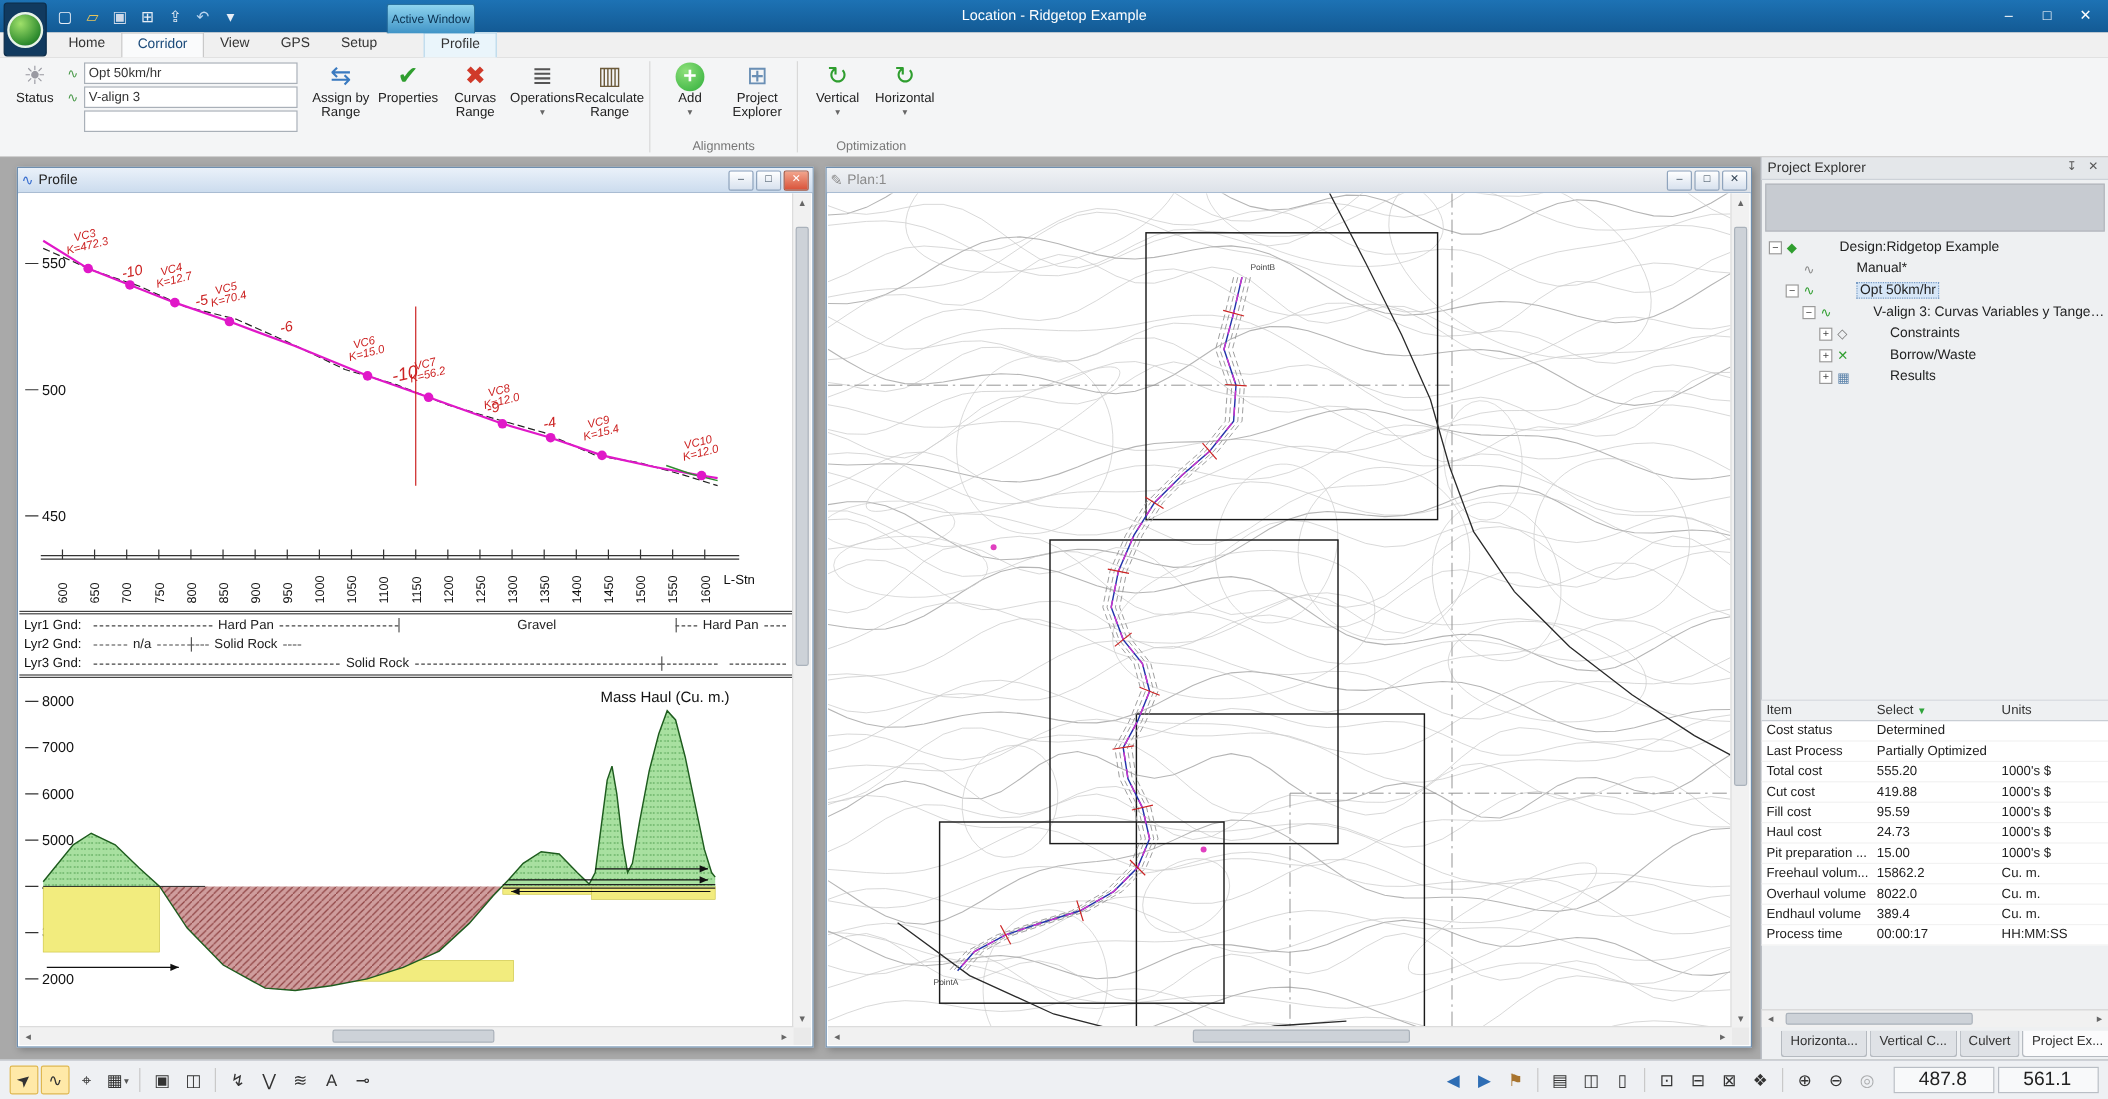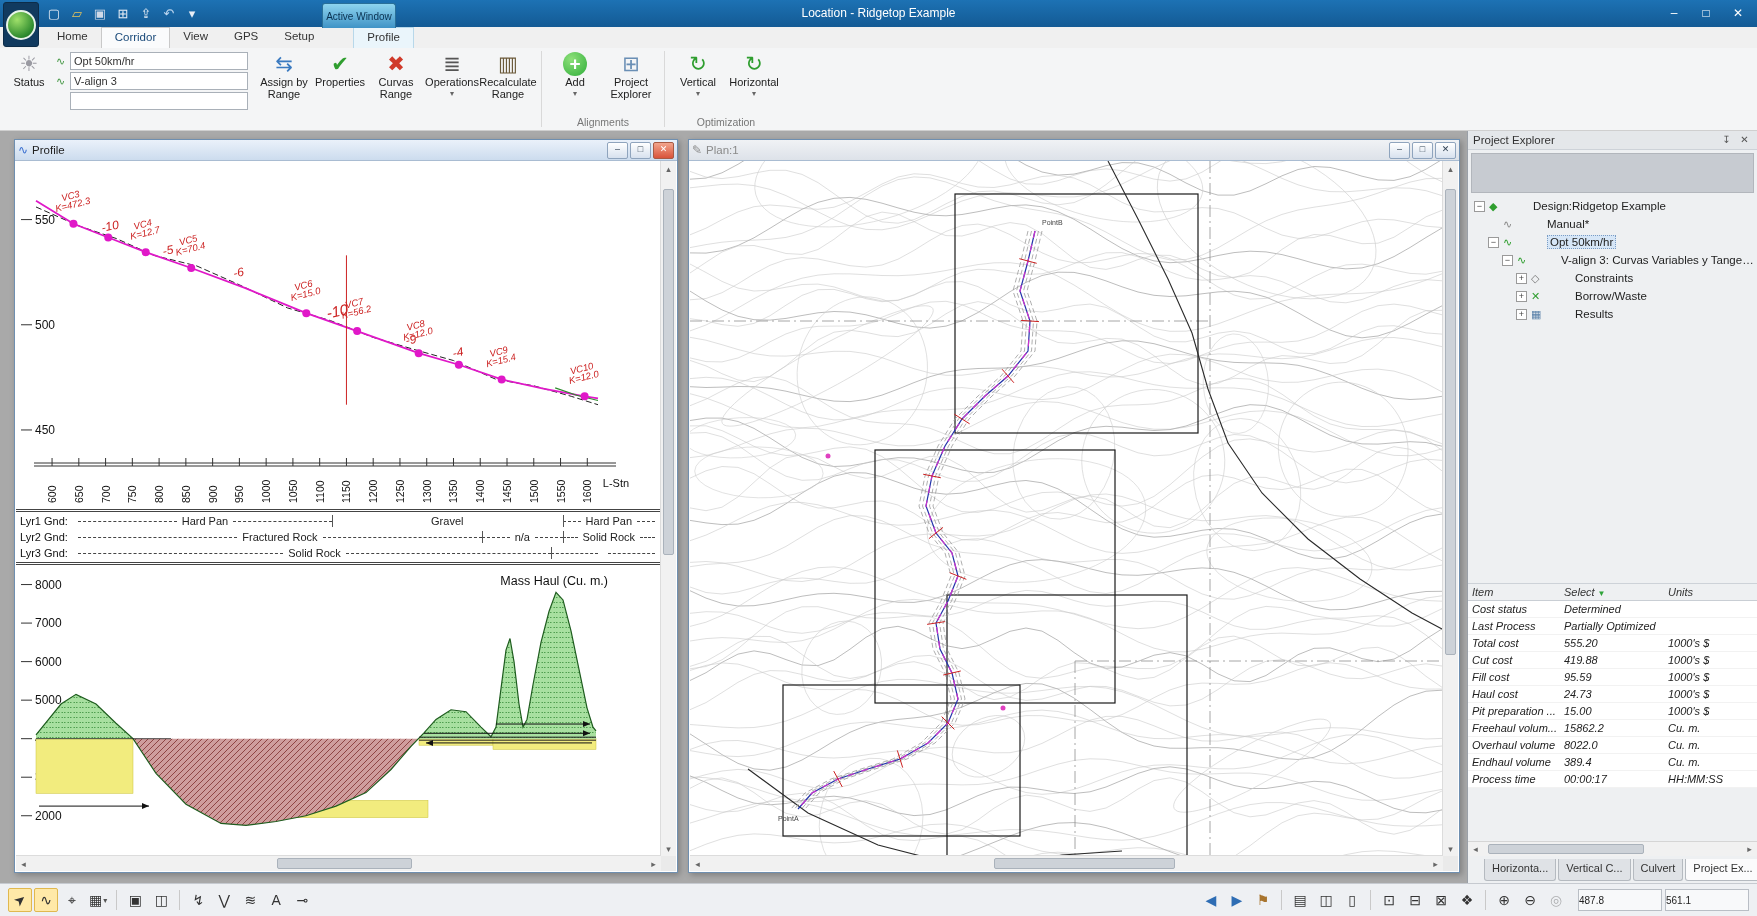--- a/index.html
+++ b/index.html
@@ -89,21 +89,21 @@
   #pe-tree{position:absolute;left:2px;right:2px;top:66px;height:140px;overflow:hidden;}
   .tree-row{display:flex;align-items:center;height:18px;font-size:11.5px;color:#222;white-space:nowrap;}
   .tree-row.selected .tlabel{background:#d6e6f7;border:1px dotted #7a9cc4;padding:0 2px;}
   .expander{width:11px;height:11px;flex:0 0 11px;border:1px solid #9a9a9a;background:#fff;font-size:9px;line-height:9px;text-align:center;color:#444;margin-right:4px;box-sizing:border-box;}
   .expander.hidden{visibility:hidden;}
   .ticon{width:16px;flex:0 0 16px;font-size:11px;}
   .tlabel{overflow:hidden;text-overflow:ellipsis;margin-left:28px;}
   #pe-table{position:absolute;left:0;right:0;top:452px;background:#fff;border-top:1px solid #cdd2d8;font-size:11px;}
   .trow{display:flex;height:16px;align-items:center;border-bottom:1px solid #f2f2f2;}
   .trow.thead{background:#eef0f2;border-bottom:1px solid #c9ced4;color:#333;}
-  .tcell{padding:0 4px;overflow:hidden;white-space:nowrap;box-sizing:border-box;font-style:italic;}
+  .tcell{padding:0 4px;overflow:hidden;white-space:nowrap;box-sizing:border-box;}
   .c0{flex:0 0 92px;}
   .c1{flex:0 0 104px;}
   .c2{flex:1;}
   .filter-ic{color:#2fa43a;font-size:8px;margin-left:3px;}
   #pe-hscroll{position:absolute;left:0;right:0;bottom:27px;height:14px;display:flex;background:#f1f1f1;border-top:1px solid #d5d5d5;}
   #pe-tabs{position:absolute;left:16px;right:0;bottom:2px;height:22px;display:flex;gap:2px;align-items:stretch;}
   .ptab{padding:3px 7px 0;font-size:11px;color:#333;background:#dfe2e6;border:1px solid #b5bac0;border-top:none;border-radius:0 0 3px 3px;white-space:nowrap;}
   .ptab.active{background:#fbfbfc;}
 
   
@@ -111,21 +111,21 @@
     display:flex;align-items:center;padding:0 8px;box-sizing:border-box;}
   #tools-left{display:flex;align-items:center;gap:2px;}
   #tools-right{margin-left:auto;display:flex;align-items:center;gap:2px;}
   .tool{min-width:24px;height:24px;display:flex;align-items:center;justify-content:center;font-size:14px;color:#333;
     border:1px solid transparent;border-radius:2px;padding:0 2px;box-sizing:border-box;}
   .tool.pressed{background:#ffe9a8;border-color:#e0b84f;}
   .tool.disabled{opacity:.35;}
   .tdrop{font-size:8px;color:#555;margin-left:1px;}
   .tsep{width:1px;height:20px;background:#c9c9c9;margin:0 4px;}
   #coords{display:flex;gap:3px;margin-left:10px;}
-  .coord{width:84px;height:22px;background:#f8f9fa;border:1px solid #b9bec5;font-size:10px;display:flex;align-items:center;padding-left:0;color:#222;box-sizing:border-box;}
+  .coord{width:84px;height:22px;background:#f8f9fa;border:1px solid #b9bec5;font-size:16px;display:flex;align-items:center;padding-left:20px;color:#222;box-sizing:border-box;}
 </style>
 </head>
 <body>
 
 <div id="titlebar">
   <div id="app-logo">
     <div class="globe"></div>
   </div>
   <div id="quick-access">
       <div class="qa-btn">▢</div>
@@ -369,25 +369,20 @@
                 <div class="lseg" style="width: 16%;">
                   <span class="ldash"></span>
                   <span class="ltext">Hard Pan</span>
                   <span class="ldash"></span>
                 </div>
               </div>
             </div>
             <div class="lrow">
               <span class="llabel">Lyr2 Gnd:</span>
               <div class="lsegs">
-                <div class="lseg" style="width: 70%;">
-                  <span class="ldash"></span>
-                  <span class="ltext">Fractured Rock</span>
-                  <span class="ldash"></span>
-                </div>
                 <div class="lseg" style="width: 14%;">
                   <span class="ldash"></span>
                   <span class="ltext">n/a</span>
                   <span class="ldash"></span>
                 </div>
                 <div class="lseg" style="width: 16%;">
                   <span class="ldash"></span>
                   <span class="ltext">Solid Rock</span>
                   <span class="ldash"></span>
                 </div>

